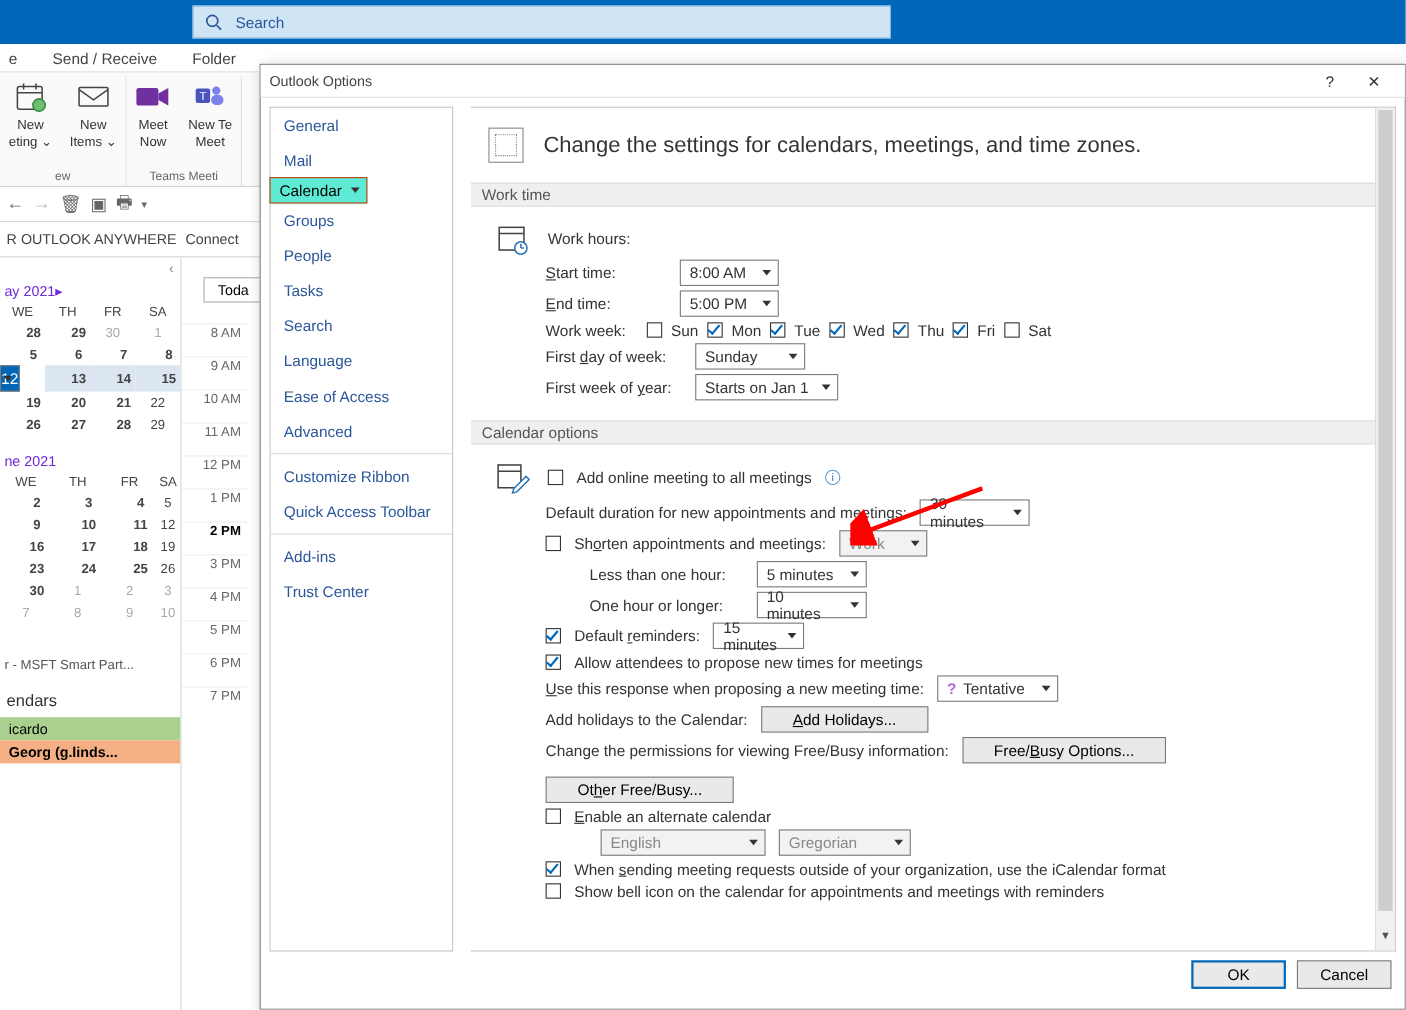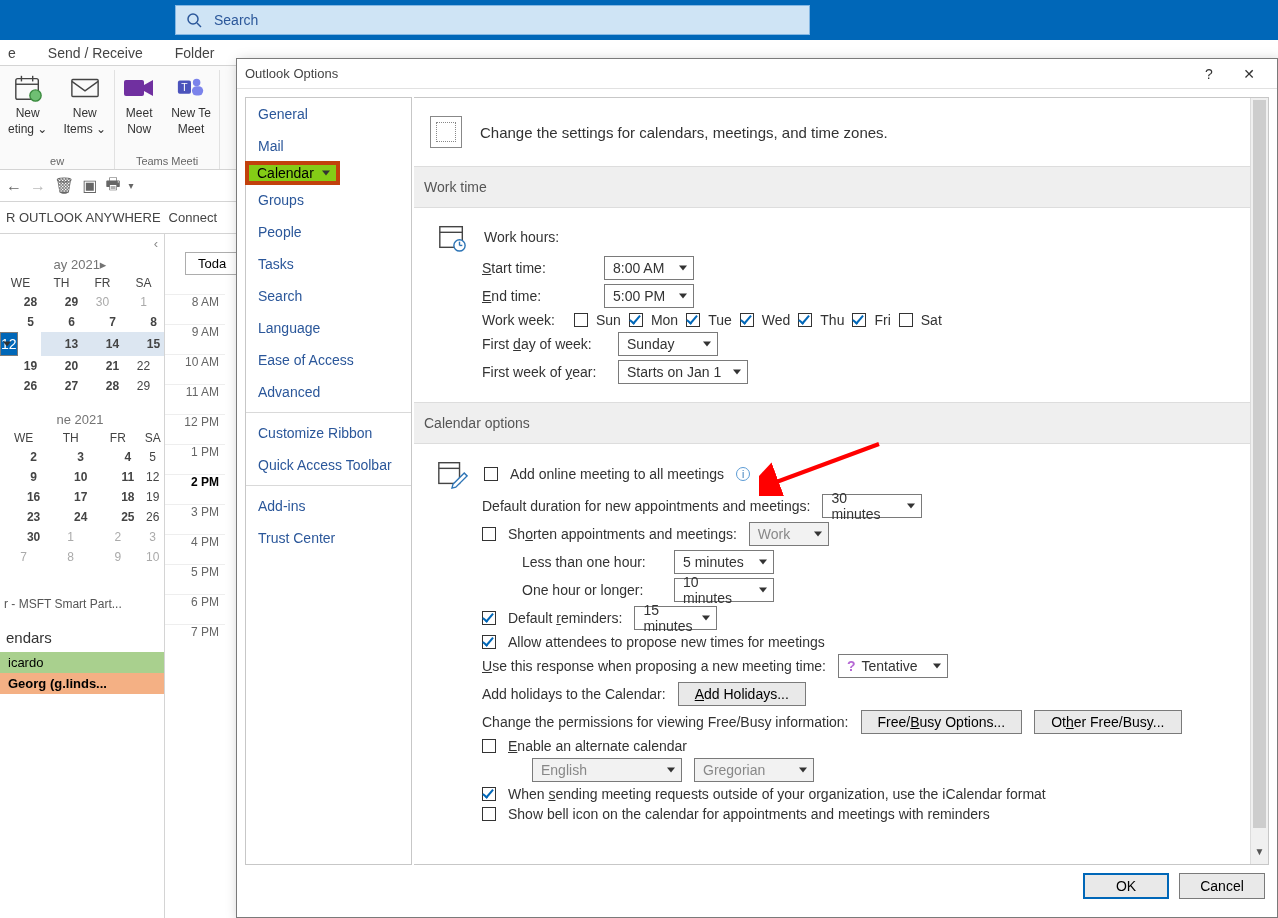--- a/index.html
+++ b/index.html
@@ -17,21 +17,21 @@
 .rb-group { display: flex; flex-direction: column; align-items: center; justify-content: space-between; padding: 2px 8px 2px 8px; border-right: 1px solid #e1e1e1; }
 .rb-row { display: flex; gap: 16px; }
 .rb-btn { display: flex; flex-direction: column; align-items: center; gap: 2px; font-size: 12px; color: #333; }
 .rb-btn .ic { width: 32px; height: 32px; display:flex; align-items:center; justify-content:center; }
 .rb-group-label { font-size: 11px; color: #666; margin-top: 8px; }
 
 .below-ribbon { display: flex; height: calc(918px - 40px - 26px - 104px); }
 .quick-tool { height: 32px; border-bottom: 1px solid #d4d4d4; display:flex; align-items:center; gap:8px; padding:0 6px; color:#666; }
 .left-rail { width: 165px; border-right: 1px solid #d4d4d4; font-size: 13px; position:relative; overflow:hidden; }
 .anywhere-bar { height: 32px; border-bottom: 1px solid #d4d4d4; display:flex; align-items:center; padding:0 6px; font-size:13px; color:#444; gap:8px; white-space:nowrap; overflow:hidden; }
-.month-hdr { display:flex; align-items:center; justify-content:center; padding:4px 8px 2px 4px; color:#737373; font-size:13px; }
+.month-hdr { display:flex; align-items:center; justify-content:flex-start; padding:4px 8px 2px 4px; color:#6d28d9; font-size:13px; }
 .cal-grid { width:100%; border-collapse:collapse; font-size:12px; color:#444; }
 .cal-grid th { font-weight:400; padding:2px 0; color:#444; }
 .cal-grid td { text-align:center; padding:3px 0; }
 .cal-grid td.dim { color:#aaa; }
 .cal-grid td.bold { font-weight:700;padding-left:20px; }
 .cal-grid td.sel { background:#0067b8; color:#fff; }
 .cal-grid td.shade { background:#dce6f1; }
 .cal-sec-title { padding:12px 6px 6px 6px; font-size:15px; color:#333; }
 .cal-entry { padding:3px 8px; font-size:13px; white-space:nowrap; overflow:hidden; text-overflow:ellipsis; }
 .badge-green { background:#a9d08e; }
@@ -42,45 +42,45 @@
 .time-col { position:absolute; top:60px; left:0; width:60px; }
 .time-slot { height:30px; text-align:right; padding-right:6px; font-size:12px; color:#666; border-top:1px solid #eee; }
 .time-slot.now { font-weight:700; color:#000; }
 .task-text { position:absolute; top:450px; left:0px; font-size:12px; color:#555; white-space:nowrap; overflow:hidden; width:150px; text-overflow:ellipsis;}
 
 
 .dlg { position:absolute; left:236px; top:58px; width:1042px; height:860px; background:#fff; border:1px solid #7a7a7a; box-shadow: 3px 3px 12px rgba(0,0,0,0.25); display:flex; flex-direction:column; }
 .dlg-title { height:30px; display:flex; align-items:center; padding:0 8px; color:#444; font-size:13px; border-bottom:1px solid #e1e1e1; background:#fff; }
 .dlg-title .spacer { flex:1; }
 .dlg-title .tbtn { width:40px; text-align:center; font-size:14px; color:#333; }
-.dlg-body { flex:1; display:flex; padding:8px; gap:2px; min-height:0; }
+.dlg-body { flex:1; display:flex; padding:8px; gap:16px; min-height:0; }
 .nav { width:167px; border:1px solid #c7c7c7; background:#fff; }
 .nav-item { padding:8px 12px; font-size:14px; color:#2b579a; border-bottom:0; cursor:default; }
 .nav-item.sep { border-top:1px solid #d9d9d9; margin-top:4px; padding-top:12px; }
-.nav-item.sel { background:#84cc16; color:#000; border:4px solid #c2410c; margin:-1px; }
+.nav-item.sel { background:#5eead4; color:#000; border:1px solid #c2410c; margin:-1px; }
 .content { flex:1; border:1px solid #c7c7c7; border-left:0; position:relative; overflow:hidden; }
 .content-scroll { position:absolute; inset:0 18px 0 0; overflow:hidden; padding: 0; }
 .scrollbar { position:absolute; right:0; top:0; bottom:0; width:18px; background:#f0f0f0; border-left:1px solid #dcdcdc; }
 .scrollbar .thumb { position:absolute; left:2px; right:2px; top:2px; height:95%; background:#cdcdcd; }
 .scrollbar .arrow { position:absolute; left:0; right:0; height:18px; text-align:center; font-size:10px; color:#555; background:#f0f0f0; }
 
 .hdr-row { display:flex; align-items:center; gap:18px; padding:18px 16px 18px 16px; }
 .hdr-row .big-ic { width:32px; height:32px; border:1px solid #888; position:relative; }
 .hdr-row .big-ic::after { content:""; position:absolute; inset:5px; border:1px dotted #888; }
-.hdr-row .desc { font-size:15px; color:#333; }
-
-.section-title { background:#efefef; border-top:1px solid #ddd; border-bottom:1px solid #ddd; padding:12px 10px; font-size:14px; color:#555; }
+.hdr-row .desc { font-size:20px; color:#333; }
+
+.section-title { background:#efefef; border-top:1px solid #ddd; border-bottom:1px solid #ddd; padding:2px 10px; font-size:14px; color:#555; }
 .section-body { padding:10px 18px 14px 18px; font-size:14px; color:#333; }
 .row { display:flex; align-items:center; gap:12px; margin:4px 0; flex-wrap:wrap; }
 .sel { border:1px solid #7a7a7a; background:#fff; height:24px; padding:0 22px 0 8px; font-size:14px; position:relative; display:inline-flex; align-items:center; }
 .sel::after { content:""; position:absolute; right:6px; top:50%; width:0; height:0; border-left:4px solid transparent; border-right:4px solid transparent; border-top:5px solid #333; transform:translateY(-50%); }
 .sel.dis { background:#f2f2f2; color:#888; }
 .chk { width:14px; height:14px; border:1px solid #333; display:inline-block; position:relative; background:#fff; }
 .chk.on::after { content:""; position:absolute; left:2px; top:-1px; width:4px; height:9px; border:solid #0067b8; border-width:0 2px 2px 0; transform:rotate(40deg); }
-.btn { border:1px solid #7a7a7a; background:#e9e9e9; padding:3px 16px; font-size:14px; }
+.btn { border:1px solid #7a7a7a; background:#e9e9e9; padding:3px 28px; font-size:14px; }
 .indent1 { padding-left: 50px; }
 .indent2 { padding-left: 20px; }
 .icon-col { width:40px; display:flex; justify-content:center; }
 u { text-decoration: underline; }
 .info-ic { width:14px; height:14px; border:1px solid #5b9bd5; border-radius:50%; color:#2e75b6; font-size:10px; display:inline-flex; align-items:center; justify-content:center; }
 
 .arrow-anno { position:absolute; pointer-events:none; }
 
 .dlg-footer { height:44px; display:flex; justify-content:flex-end; gap:10px; padding:0 12px;  }
 .dlg-footer .pbtn { width:86px; height:26px; border:1px solid #7a7a7a; background:#e9e9e9; font-size:14px; }

